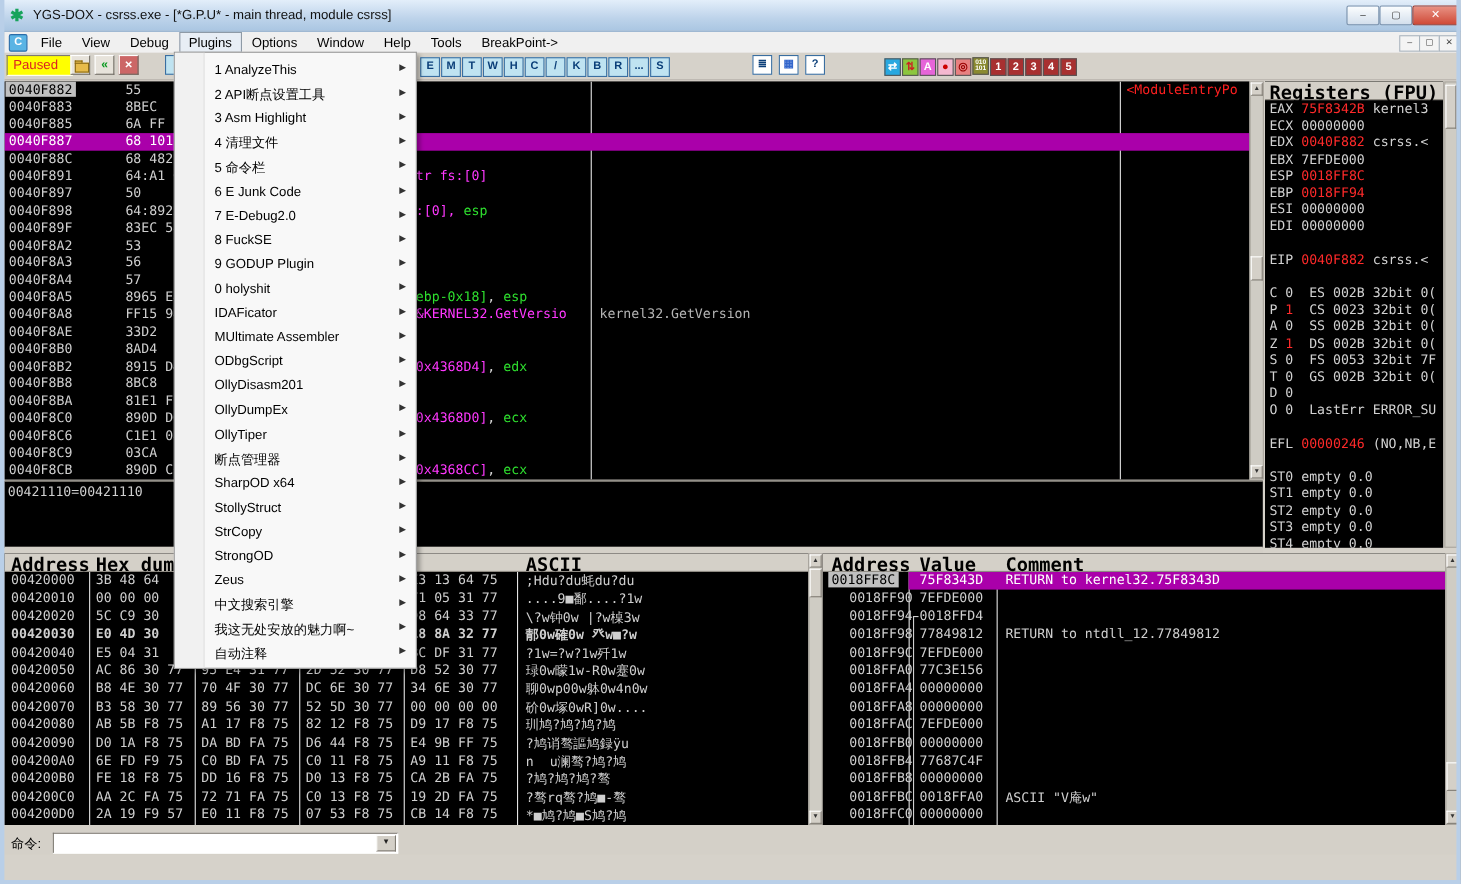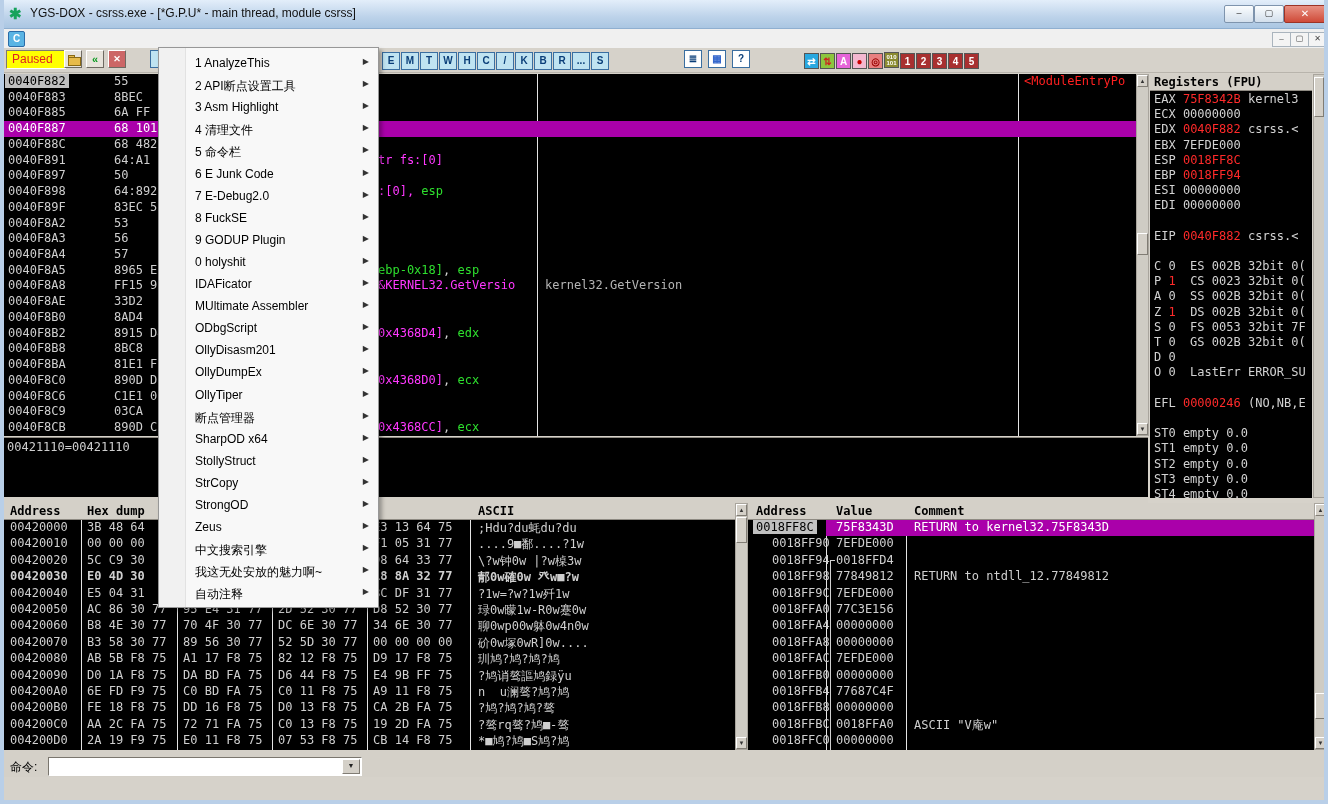--- a/index.html
+++ b/index.html
@@ -45,21 +45,21 @@
   #plugins-menu{position:absolute;left:158px;top:47px;width:219px;height:559px;background:#f8f8f8;
     border:1px solid #979797;box-shadow:3px 3px 4px rgba(0,0,0,.3);z-index:100;}
   #pmenu-gutter{position:absolute;left:0;top:0;width:26px;height:100%;background:#f1f1f1;border-right:1px solid #e2e2e2;}
   .pmenu-item{position:absolute;left:1px;width:216px;height:22px;font-size:12px;color:#000;}
   .pmenu-label{position:absolute;left:35px;top:4px;white-space:nowrap;}
   .pmenu-arrow{position:absolute;right:7px;top:5px;font-size:8px;color:#333;}
   
   .panel{position:absolute;background:#000;overflow:hidden;font-family:"DejaVu Sans Mono",monospace;font-size:12px;color:#cfcfcf;}
   .hdr-strip{position:absolute;left:0;top:0;width:100%;height:16px;background:#d4d0c8;color:#000;
     font-weight:bold;border-bottom:1px solid #8e8a82;}
-  .hdr-label{position:absolute;top:1px;font-size:12px;}
+  .hdr-label{position:absolute;top:1px;font-size:17px;}
   .vline{position:absolute;top:0;bottom:0;width:1px;background:#e4e4e4;}
   
   .c-w{color:#d2d2d2;} .c-r{color:#ff2a2a;} .c-m{color:#ff38ff;} .c-g{color:#2ee02e;}
   .c-gy{color:#b4b4b4;} .c-rd{color:#ff2020;}
   
   #disasm{left:4px;top:74px;width:1132px;height:362px;}
   .da-row{position:absolute;left:0;width:100%;height:16px;white-space:pre;}
   .da-row.hl{background:#aa00aa;}
   .da-row.hl .c-w,.da-row.hl .da-addr,.da-row.hl .da-hex{color:#fff;}
   .da-addr{position:absolute;left:4px;top:0;}
@@ -125,20 +125,21 @@
   <div id="titlebar">
     <span id="title-icon">✱</span>
     <span id="title-text">YGS-DOX - csrss.exe - [*G.P.U* - main thread, module csrss]</span>
     <div class="win-btn" id="btn-min">–</div>
     <div class="win-btn" id="btn-max">▢</div>
     <div class="win-btn" id="btn-close">✕</div>
   </div>
 
   <div id="menubar">
     <div id="mdi-icon">C</div>
+    <div id="menu-items"><span class="menu-item">File</span><span class="menu-item">View</span><span class="menu-item">Debug</span><span class="menu-item open">Plugins</span><span class="menu-item">Options</span><span class="menu-item">Window</span><span class="menu-item">Help</span><span class="menu-item">Tools</span><span class="menu-item">BreakPoint-&gt;</span></div>
     <div class="mdi-btn" style="left:1268px;">–</div>
     <div class="mdi-btn" style="left:1286px;">▢</div>
     <div class="mdi-btn" style="left:1304px;">✕</div>
   </div>
 
   <div id="toolbar">
     <div id="paused-box">Paused</div>
     <div class="tbtn" style="left:60px;">
       <span class="folder-tab"></span>
       <span class="folder-shape"></span>
@@ -251,21 +252,21 @@
         <div class="dp-row" style="top: 49.2px; font-weight: bold;"><span class="dp-addr">00420030</span><span class="dp-g1">E0 4D 30</span><span class="dp-g2"></span><span class="dp-g3"></span><span class="dp-g4">18 8A 32 77</span><span class="dp-ascii">郬0w確0w 癶w■?w</span></div>
         <div class="dp-row" style="top: 65.6px;"><span class="dp-addr">00420040</span><span class="dp-g1">E5 04 31</span><span class="dp-g2"></span><span class="dp-g3"></span><span class="dp-g4">BC DF 31 77</span><span class="dp-ascii">?1w=?w?1w歼1w</span></div>
         <div class="dp-row" style="top: 82px;"><span class="dp-addr">00420050</span><span class="dp-g1">AC 86 30 77</span><span class="dp-g2">95 E4 31 77</span><span class="dp-g3">2D 52 30 77</span><span class="dp-g4">D8 52 30 77</span><span class="dp-ascii">琭0w曚1w-R0w蹇0w</span></div>
         <div class="dp-row" style="top: 98.4px;"><span class="dp-addr">00420060</span><span class="dp-g1">B8 4E 30 77</span><span class="dp-g2">70 4F 30 77</span><span class="dp-g3">DC 6E 30 77</span><span class="dp-g4">34 6E 30 77</span><span class="dp-ascii">聊0wp00w躰0w4n0w</span></div>
         <div class="dp-row" style="top: 114.8px;"><span class="dp-addr">00420070</span><span class="dp-g1">B3 58 30 77</span><span class="dp-g2">89 56 30 77</span><span class="dp-g3">52 5D 30 77</span><span class="dp-g4">00 00 00 00</span><span class="dp-ascii">砎0w塚0wR]0w....</span></div>
         <div class="dp-row" style="top: 131.2px;"><span class="dp-addr">00420080</span><span class="dp-g1">AB 5B F8 75</span><span class="dp-g2">A1 17 F8 75</span><span class="dp-g3">82 12 F8 75</span><span class="dp-g4">D9 17 F8 75</span><span class="dp-ascii">玔鸠?鸠?鸠?鸠</span></div>
         <div class="dp-row" style="top: 147.6px;"><span class="dp-addr">00420090</span><span class="dp-g1">D0 1A F8 75</span><span class="dp-g2">DA BD FA 75</span><span class="dp-g3">D6 44 F8 75</span><span class="dp-g4">E4 9B FF 75</span><span class="dp-ascii">?鸠诮骜謳鸠録ÿu</span></div>
         <div class="dp-row" style="top: 164px;"><span class="dp-addr">004200A0</span><span class="dp-g1">6E FD F9 75</span><span class="dp-g2">C0 BD FA 75</span><span class="dp-g3">C0 11 F8 75</span><span class="dp-g4">A9 11 F8 75</span><span class="dp-ascii">n  u澜骜?鸠?鸠</span></div>
         <div class="dp-row" style="top: 180.4px;"><span class="dp-addr">004200B0</span><span class="dp-g1">FE 18 F8 75</span><span class="dp-g2">DD 16 F8 75</span><span class="dp-g3">D0 13 F8 75</span><span class="dp-g4">CA 2B FA 75</span><span class="dp-ascii">?鸠?鸠?鸠?骜</span></div>
         <div class="dp-row" style="top: 196.8px;"><span class="dp-addr">004200C0</span><span class="dp-g1">AA 2C FA 75</span><span class="dp-g2">72 71 FA 75</span><span class="dp-g3">C0 13 F8 75</span><span class="dp-g4">19 2D FA 75</span><span class="dp-ascii">?骜rq骜?鸠■-骜</span></div>
-        <div class="dp-row" style="top: 213.2px;"><span class="dp-addr">004200D0</span><span class="dp-g1">2A 19 F9 75</span><span class="dp-g2">E0 11 F8 75</span><span class="dp-g3">07 53 F8 75</span><span class="dp-g4">CB 14 F8 75</span><span class="dp-ascii">*■鸠?鸠■S鸠?鸠</span></div>
+        <div class="dp-row" style="top: 213.2px;"><span class="dp-addr">004200D0</span><span class="dp-g1">2A 19 F9 57</span><span class="dp-g2">E0 11 F8 75</span><span class="dp-g3">07 53 F8 75</span><span class="dp-g4">CB 14 F8 75</span><span class="dp-ascii">*■鸠?鸠■S鸠?鸠</span></div>
       </div>
   </div>
   <div class="sbar" style="left:735px;top:503px;width:13px;height:247px;">
     <div class="sb-arrow" style="top:0;">▲</div>
     <div class="sb-thumb" style="top:13px;height:26px;"></div>
     <div class="sb-arrow" style="bottom:0;">▼</div>
   </div>
 
   <div class="panel" id="stack">
     <div class="hdr-strip">

